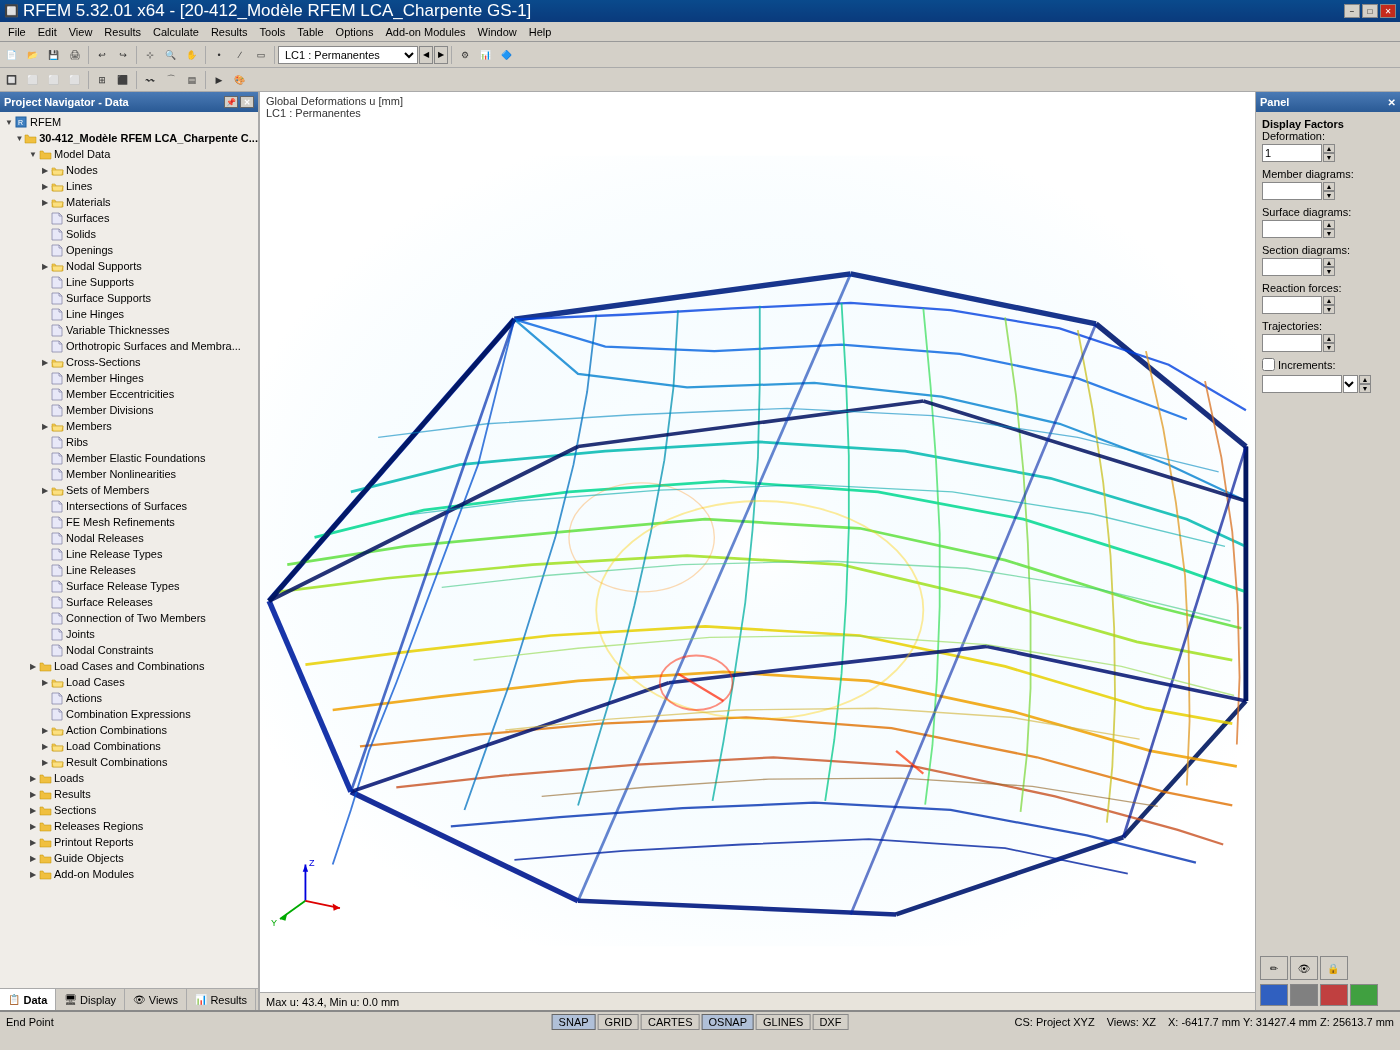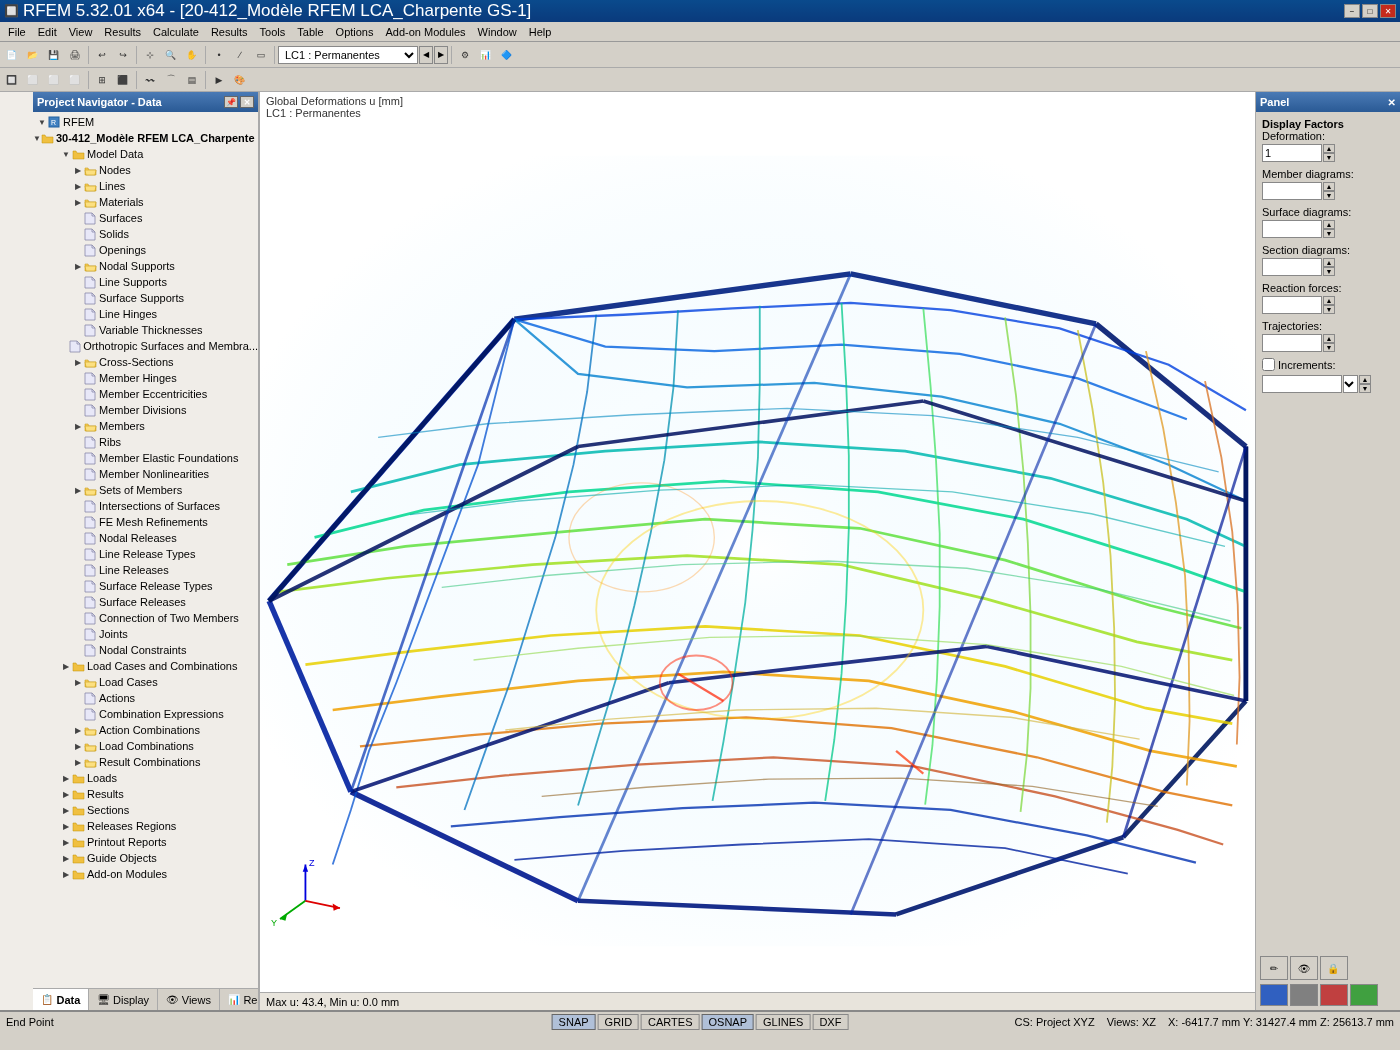--- a/index.html
+++ b/index.html
@@ -83,21 +83,20 @@
     }
 
     
     #nav-panel {
       width: 260px;
       background: #f0ede8;
       border-right: 2px solid #aaa;
       display: flex;
       flex-direction: column;
       overflow: hidden;
-      padding-left: 33px;
     }
     #nav-header {
       height: 20px;
       background: linear-gradient(to bottom, #4a7ab5, #2a5a95);
       color: white;
       display: flex;
       align-items: center;
       justify-content: space-between;
       padding: 0 4px;
       font-size: 11px;

